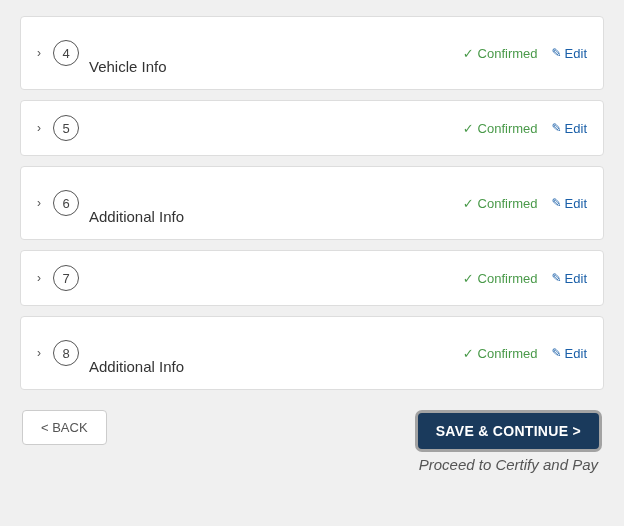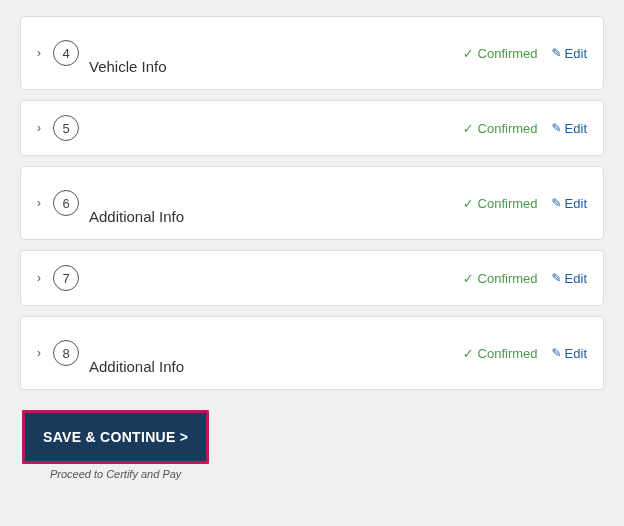--- a/index.html
+++ b/index.html
@@ -109,31 +109,31 @@
       gap: 5px;
     }
     .save-continue-wrapper {
       display: flex;
       flex-direction: column;
       align-items: center;
     }
     .save-continue-btn {
       background: #1a3a5c;
       color: #fff;
-      border: 3px solid #be185d;
-      border-radius: 1px;
-      padding: 16px 18px;
+      border: 3px solid #a3a3a3;
+      border-radius: 7px;
+      padding: 10px 18px;
       font-size: 14px;
       font-weight: bold;
       cursor: pointer;
       letter-spacing: 0.3px;
       white-space: nowrap;
     }
     .proceed-text {
-      font-size: 11px;
+      font-size: 15px;
       color: #555;
       margin-top: 4px;
       font-style: italic;
       text-align: right;
     }
   </style>
 </head>
 <body>
 
 <div class="page-container">
@@ -217,20 +217,23 @@
         </span>
         <a class="edit-btn" href="#">
           <span class="edit-icon">✎</span>
           Edit
         </a>
       </div>
     </div>
     </div>
 
   <div class="bottom-bar">
+    <button class="back-btn">
+      <span>&lt; BACK</span>
+    </button>
     <div class="save-continue-wrapper">
       <button class="save-continue-btn">
         <span>SAVE &amp; CONTINUE &gt;</span>
       </button>
       <span class="proceed-text">Proceed to Certify and Pay</span>
     </div>
   </div>
 </div>
 
 </body></html>

